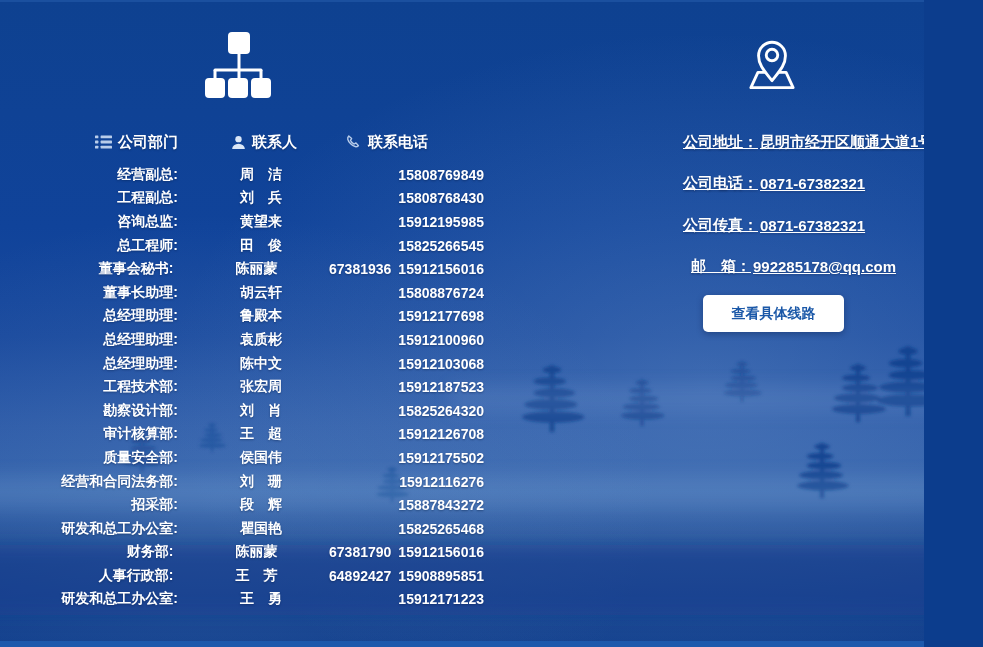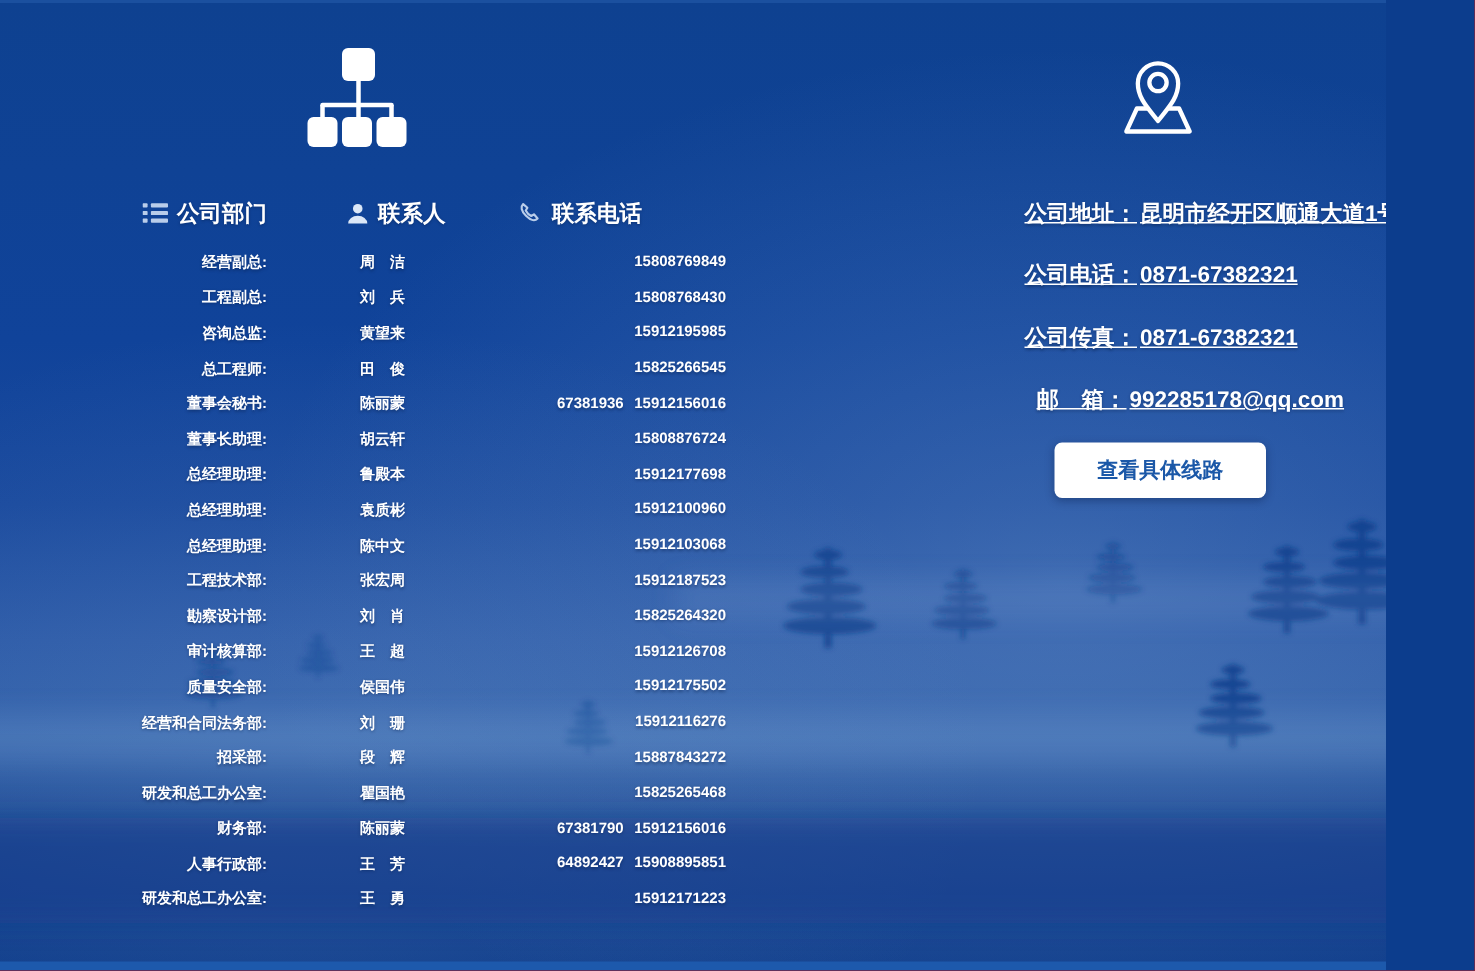--- a/index.html
+++ b/index.html
@@ -27,21 +27,21 @@
   .table { position:absolute; left:0; top:131px; width:484px; }
   .thead { position:relative; height:22px; }
   .th { position:absolute; top:0; height:22px; display:flex; align-items:center; gap:6px;
         font-size:15px; font-weight:bold; }
   .th-dept  { left:0; width:178px; justify-content:flex-end; }
   .th-name  { left:231px;justify-content:center; }
   .th-phone { left:345px; }
   .th .hicon { display:flex; align-items:center; }
 
   .tbody { margin-top:10px; }
-  .trow { display:flex; align-items:center; height:23.6px; font-size:10px; font-weight:bold; }
+  .trow { display:flex; align-items:center; height:23.6px; font-size:14px; font-weight:bold; }
   .c-dept   { width:178px; text-align:right; white-space:nowrap; }
   .c-name   { margin-left:62px; width:96px; text-align:left; white-space:nowrap; }
   .c-phones { flex:1; display:flex; justify-content:flex-end; align-items:center; gap:7px; }
   .c-landline:empty { display:none; }
 
   
   .info { position:absolute; left:683px; top:131px; width:290px;text-decoration:underline; }
   .info-line { display:flex; align-items:center; height:22px; margin-bottom:19.5px;
                font-size:15px; font-weight:bold; white-space:nowrap; }
   .info-line .label { flex:none; }

